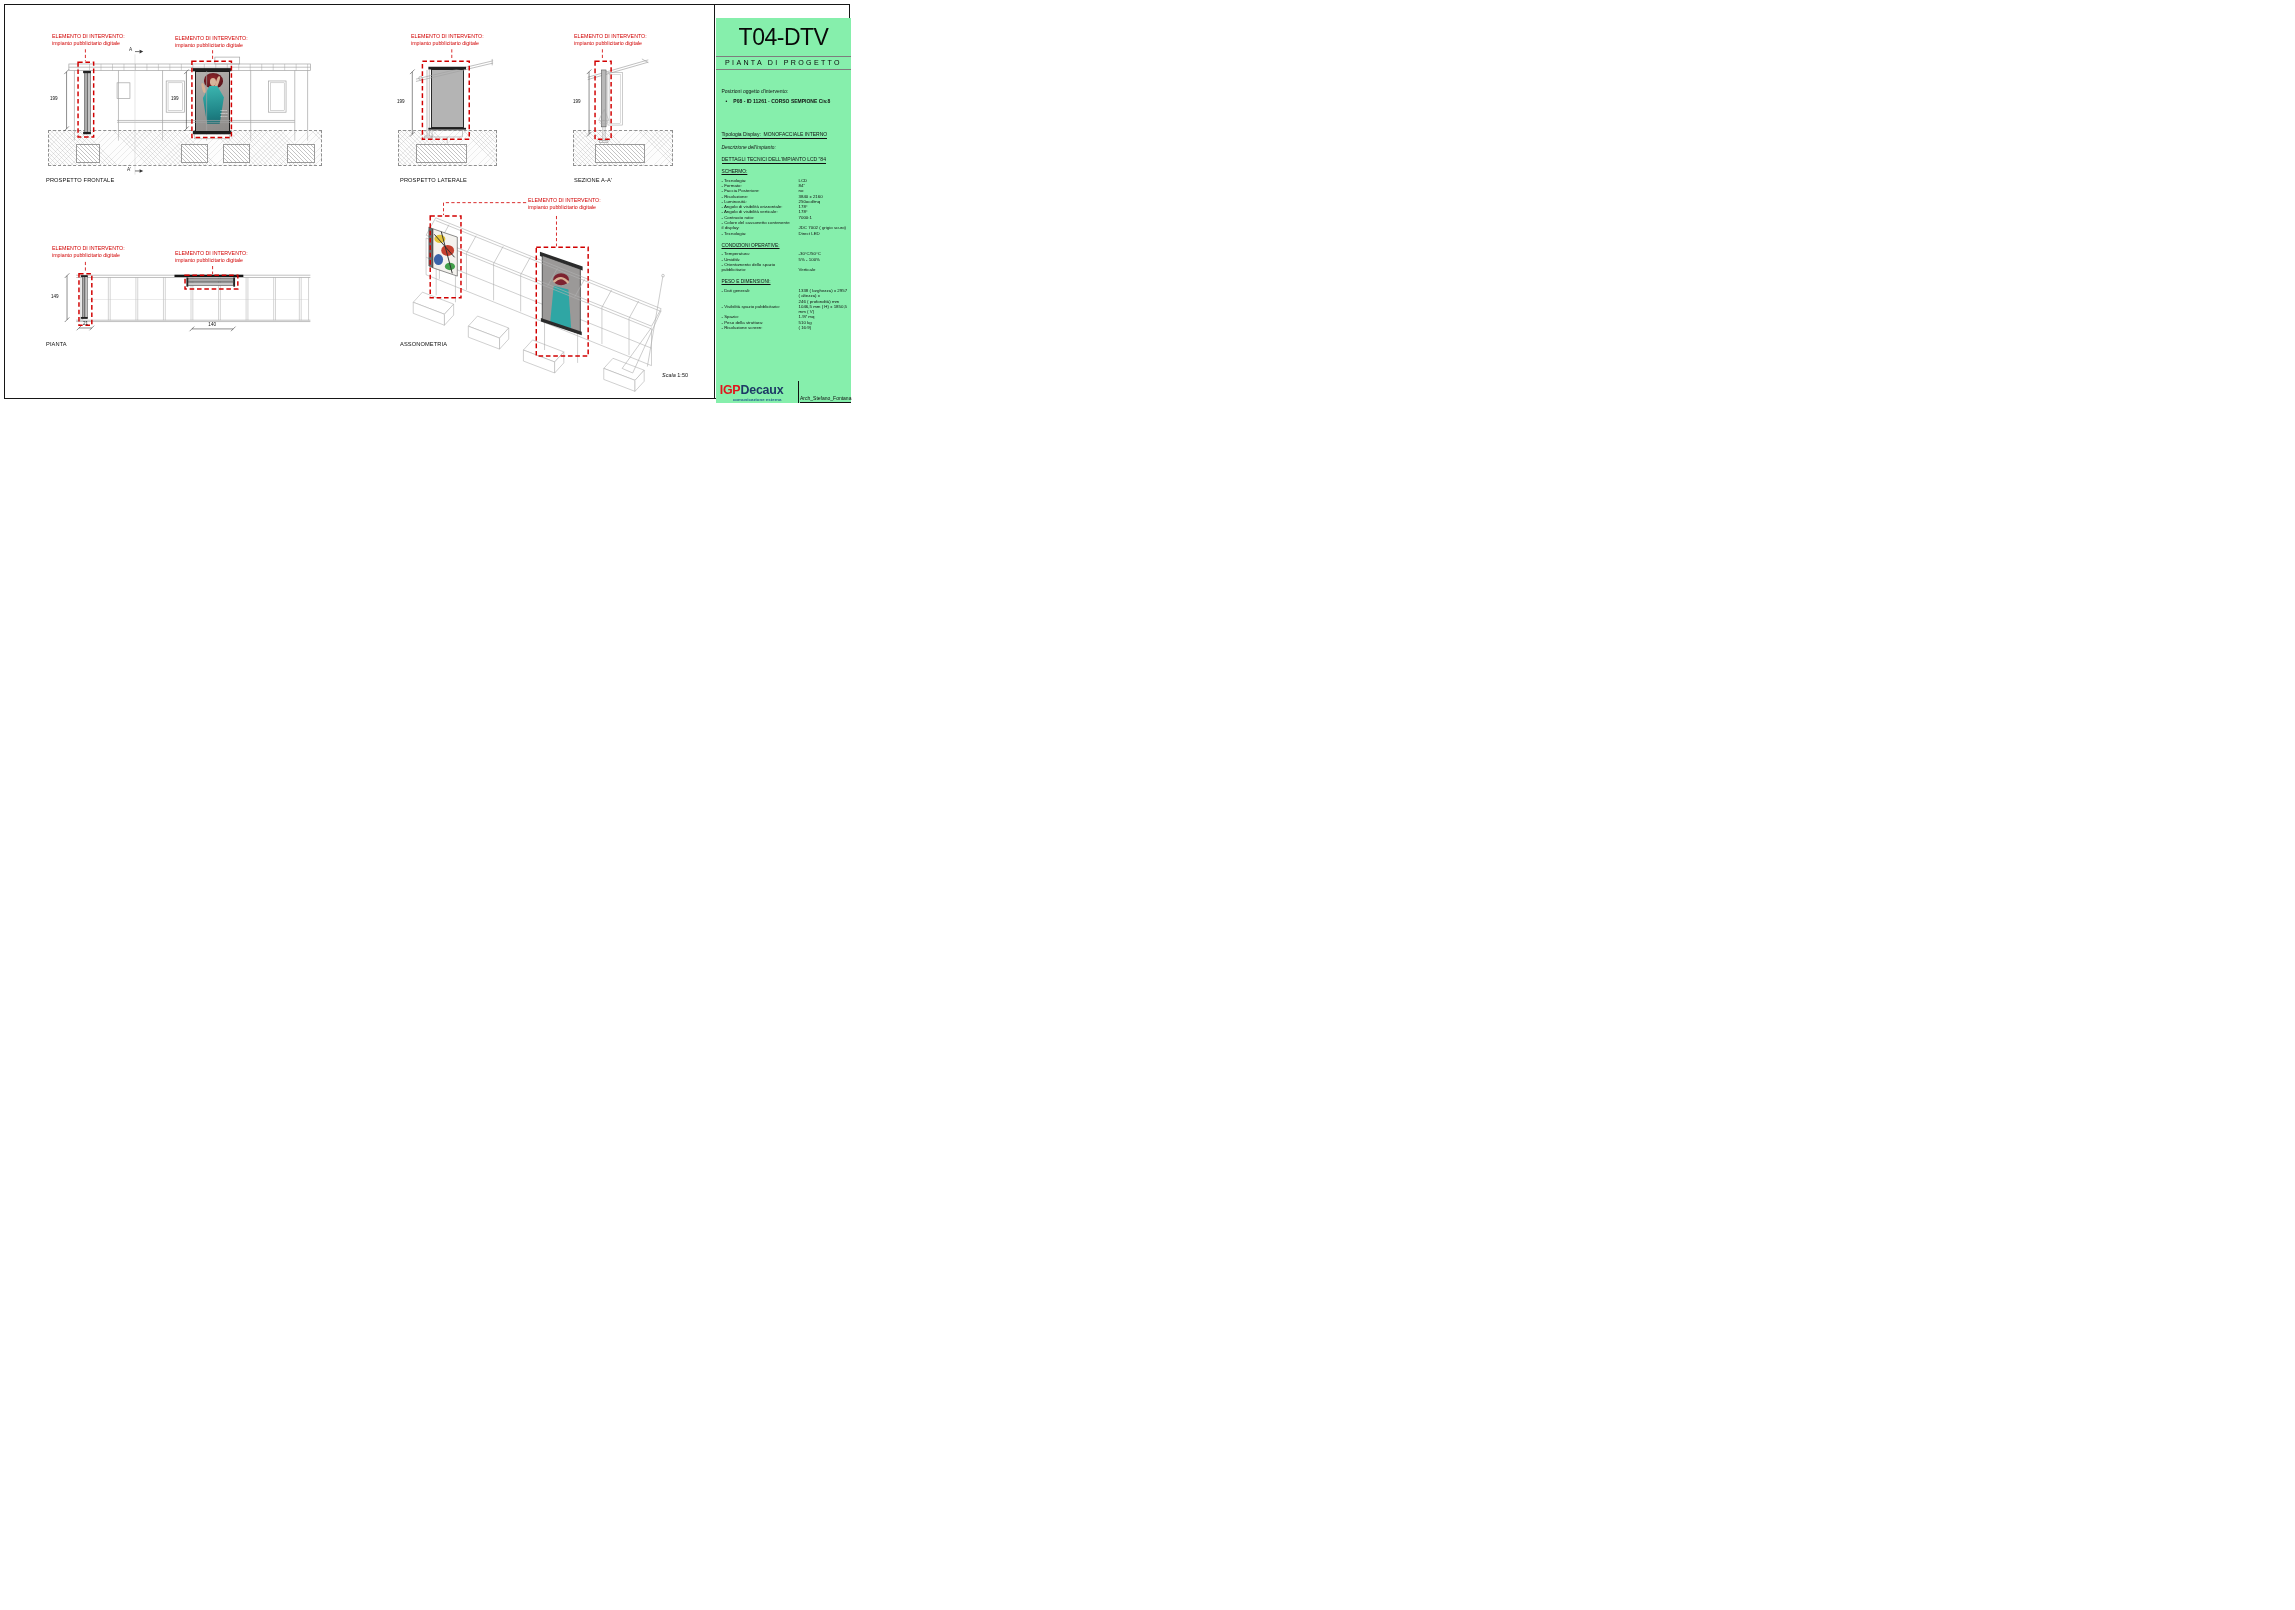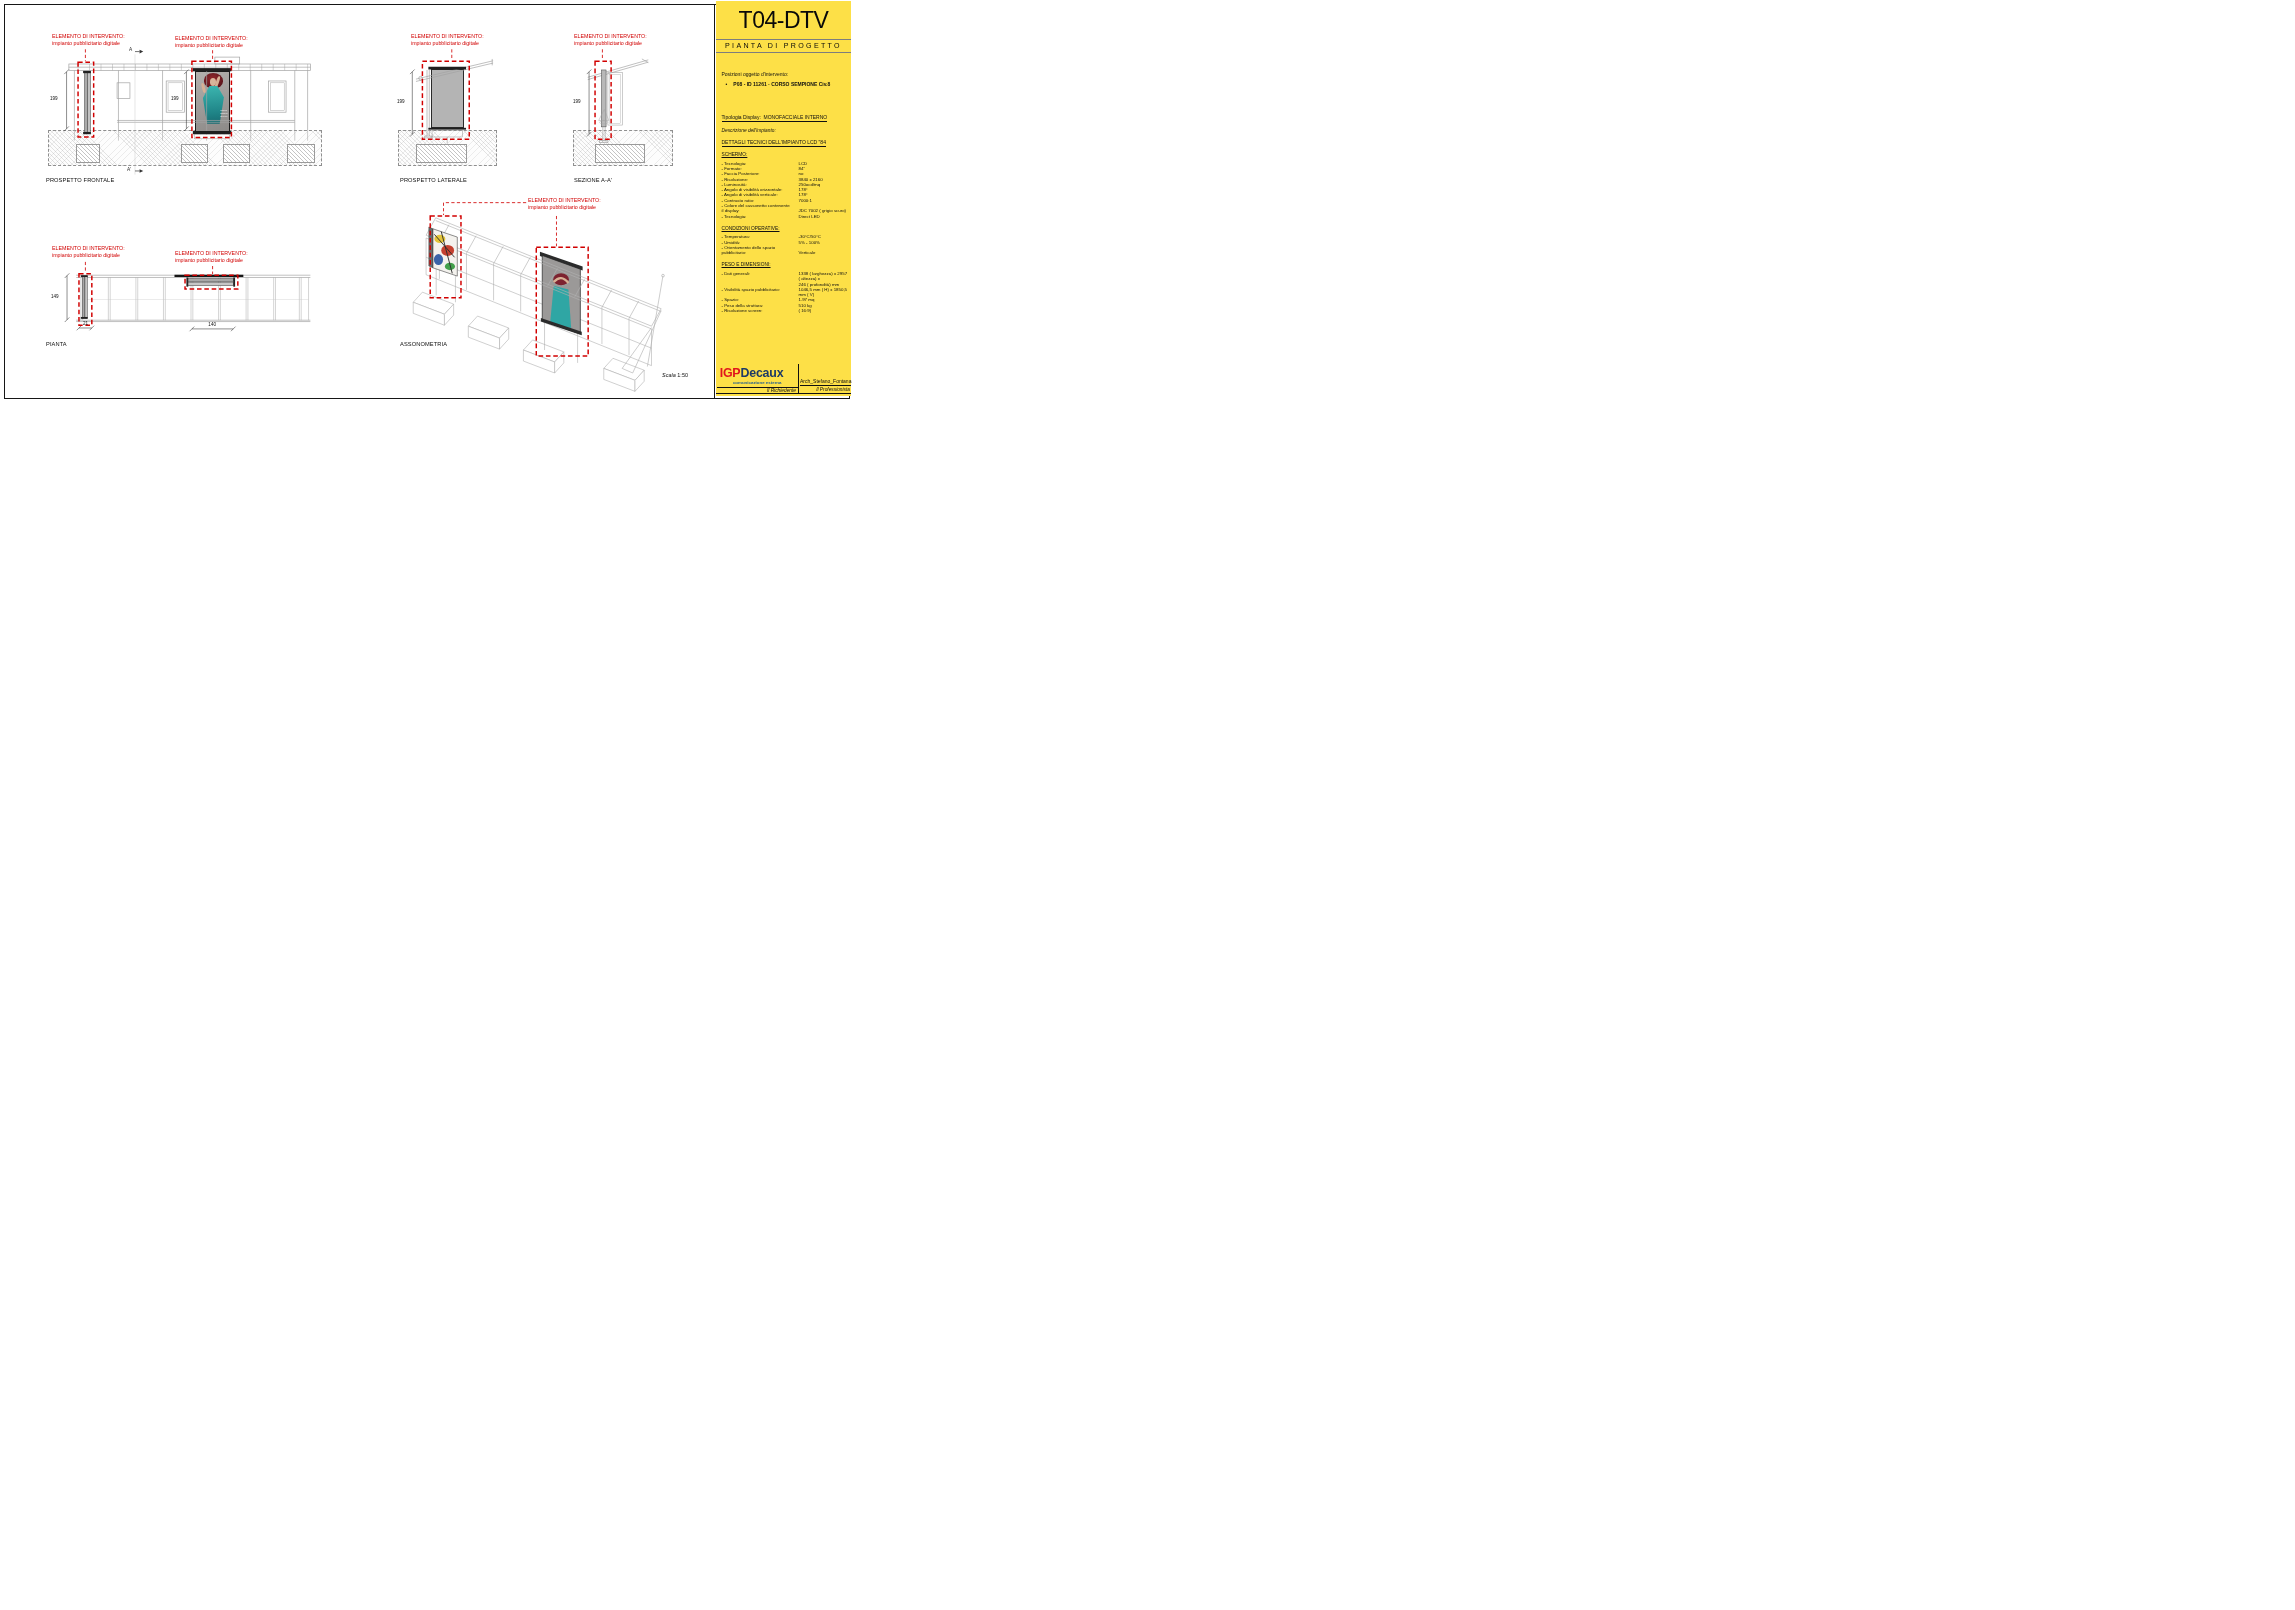--- a/index.html
+++ b/index.html
@@ -37,21 +37,21 @@
 
   
   .elem-label{position:absolute;z-index:4;color:var(--accent-red);font-size:5.3px;line-height:1.3;white-space:nowrap;}
   .view-title{position:absolute;z-index:4;font-size:5.7px;letter-spacing:0.1px;color:#101010;white-space:nowrap;}
   .dim{position:absolute;z-index:4;font-size:4.6px;color:#101010;white-space:nowrap;}
   .marker{position:absolute;z-index:4;font-size:4.8px;color:#2a2a2a;}
   .scala{position:absolute;z-index:4;font-size:5.5px;color:#101010;}
   .scala .w{font-style:italic;}
 
   
-  .tb{position:absolute;left:716px;top:1px;width:135px;height:395px;z-index:5;background:#fde047;}
+  .tb{position:absolute;left:716px;top:18px;width:135px;height:395px;z-index:5;background:#86efac;}
   .tb-code{position:absolute;left:0;top:0;width:100%;height:38px;line-height:39px;text-align:center;
       font-size:23px;letter-spacing:-0.5px;color:#090909;}
   .tb-rule{position:absolute;left:0;width:100%;height:1.1px;background:#7d7d7d;}
   .tb-status{position:absolute;left:0;top:39px;width:100%;height:12.4px;line-height:13px;text-align:center;
       font-size:7.1px;letter-spacing:2.3px;color:#090909;white-space:nowrap;}
   .tb-positions{position:absolute;left:5.5px;right:3.7px;top:70px;font-size:5px;}
   .tb-positions .item{display:flex;gap:6px;margin-top:4.1px;font-weight:700;padding-left:4.1px;}
   .tb-dtype{position:absolute;left:5.5px;right:3.7px;top:113px;font-size:5px;}
   .tb-dtype .in{display:inline-block;border-bottom:0.7px solid #111;padding-bottom:0.9px;}
   .tb-desc{position:absolute;left:5.5px;top:127px;font-size:4.8px;font-style:italic;}

